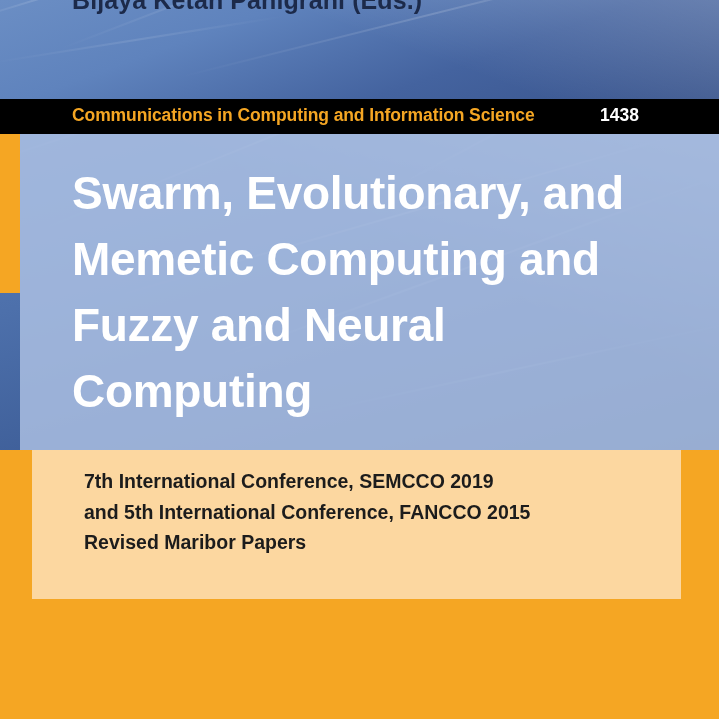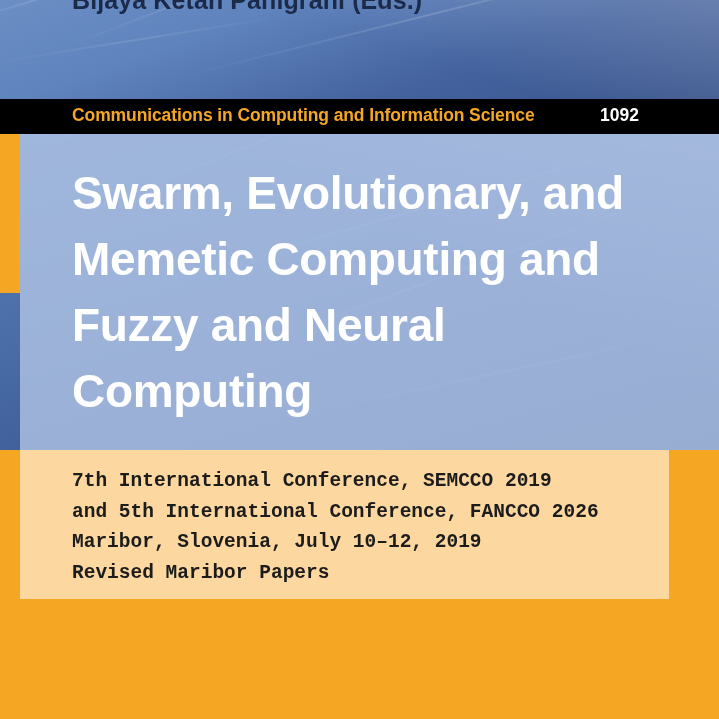--- a/index.html
+++ b/index.html
@@ -138,26 +138,25 @@
     font-size: 46px;
     line-height: 66px;
     font-weight: bold;
     color: #ffffff;
     letter-spacing: -0.3px;
   }
 
   
   .subtitle-panel {
     position: absolute;
-    left: 20px;
+    left: 32px;
     top: 450px;
     width: 649px;
     height: 149px;
     background: #fcd7a0;
-    font-family: Liberation Mono, monospace;
   }
   .subtitle-text {
     position: absolute;
     left: 52px;
     top: 16px;
     width: 580px;
     font-size: 19.5px;
     line-height: 30.5px;
     font-weight: bold;
     color: #1c1c1c;
@@ -200,21 +199,21 @@
     <div class="streak s2"></div>
     <div class="streak s3"></div>
     <div class="streak s4"></div>
     <div class="streak s5"></div>
   </div>
 
   <div class="editors">Bijaya Ketan Panigrahi (Eds.)</div>
 
   <div class="series-band"></div>
   <div class="series-name">Communications in Computing and Information Science</div>
-  <div class="series-number">1092</div>
+  <div class="series-number">1438</div>
 
   <div class="photo-lower">
     <div class="streak t1"></div>
     <div class="streak t2"></div>
     <div class="streak t3"></div>
     <div class="streak t4"></div>
     <div class="streak t5"></div>
     <div class="streak t6"></div>
   </div>
 
@@ -223,21 +222,20 @@
   <div class="title-panel">
     <div class="title-text">Swarm, Evolutionary, and Memetic Computing and Fuzzy and Neural Computing</div>
   </div>
 
   <div class="bottom-left-strip"></div>
   <div class="right-strip"></div>
 
   <div class="subtitle-panel">
     <div class="subtitle-text">
       <span class="line">7th International Conference, SEMCCO 2019</span>
-      <span class="line">and 5th International Conference, FANCCO 2026</span>
-      <span class="line">Maribor, Slovenia, July 10–12, 2019</span>
+      <span class="line">and 5th International Conference, FANCCO 2015</span>
       <span class="line">Revised Maribor Papers</span>
     </div>
   </div>
 
   <div class="bottom-area"></div>
 
 </div>
 
 </body></html>

